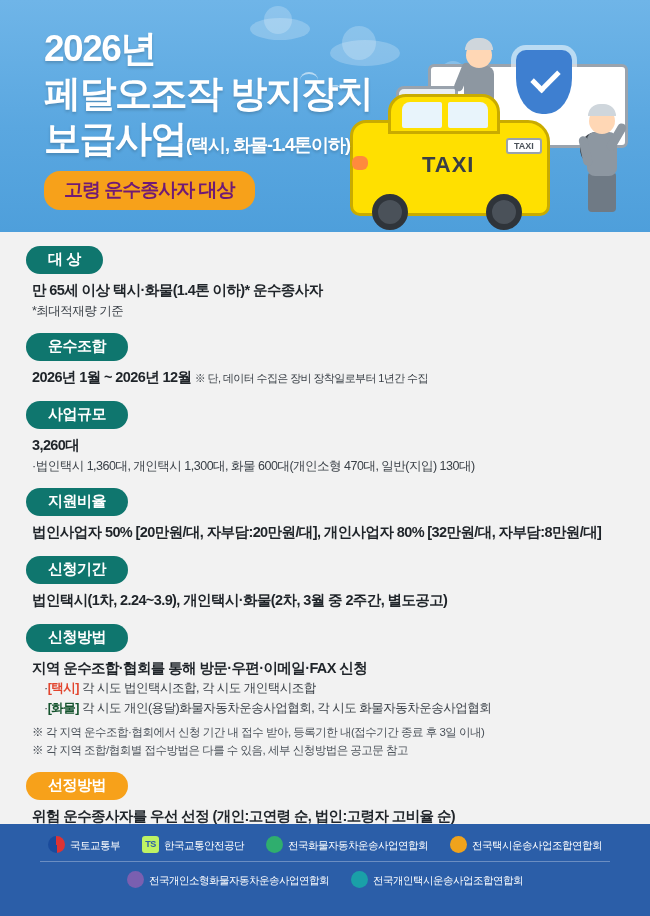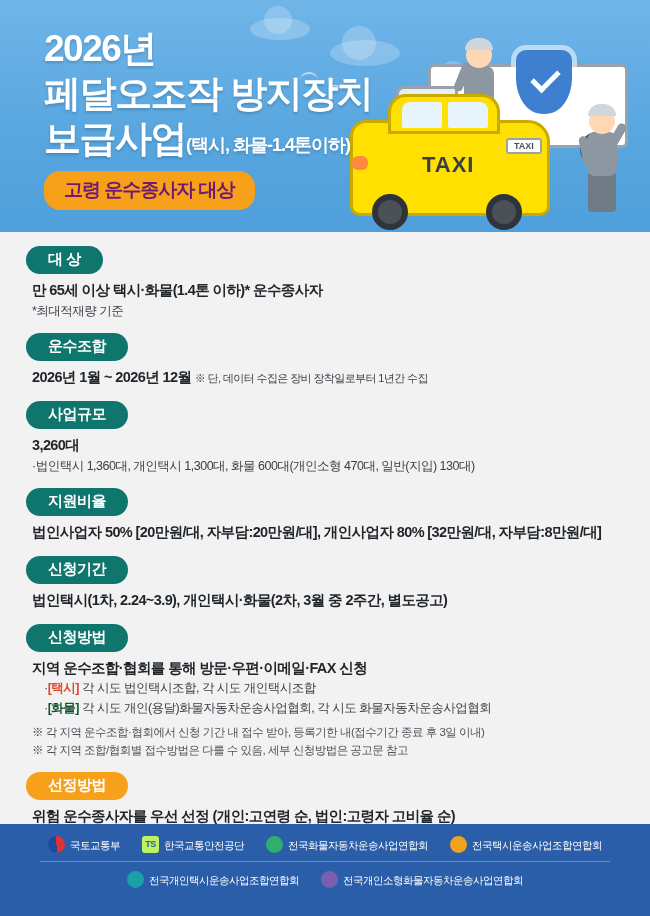--- a/index.html
+++ b/index.html
@@ -357,23 +357,23 @@
         <span>전국화물자동차운송사업연합회</span>
       </div>
       <div class="logo-item">
         <span class="mark orange"></span>
         <span>전국택시운송사업조합연합회</span>
       </div>
     </div>
     <div class="divider-line"></div>
     <div class="logo-row">
       <div class="logo-item">
+        <span class="mark purple"></span>
+        <span>전국개인소형화물자동차운송사업연합회</span>
+      </div>
+      <div class="logo-item">
         <span class="mark teal"></span>
         <span>전국개인택시운송사업조합연합회</span>
       </div>
-      <div class="logo-item">
-        <span class="mark purple"></span>
-        <span>전국개인소형화물자동차운송사업연합회</span>
-      </div>
     </div>
   </div>
 
 </div>
 
 </body></html>

